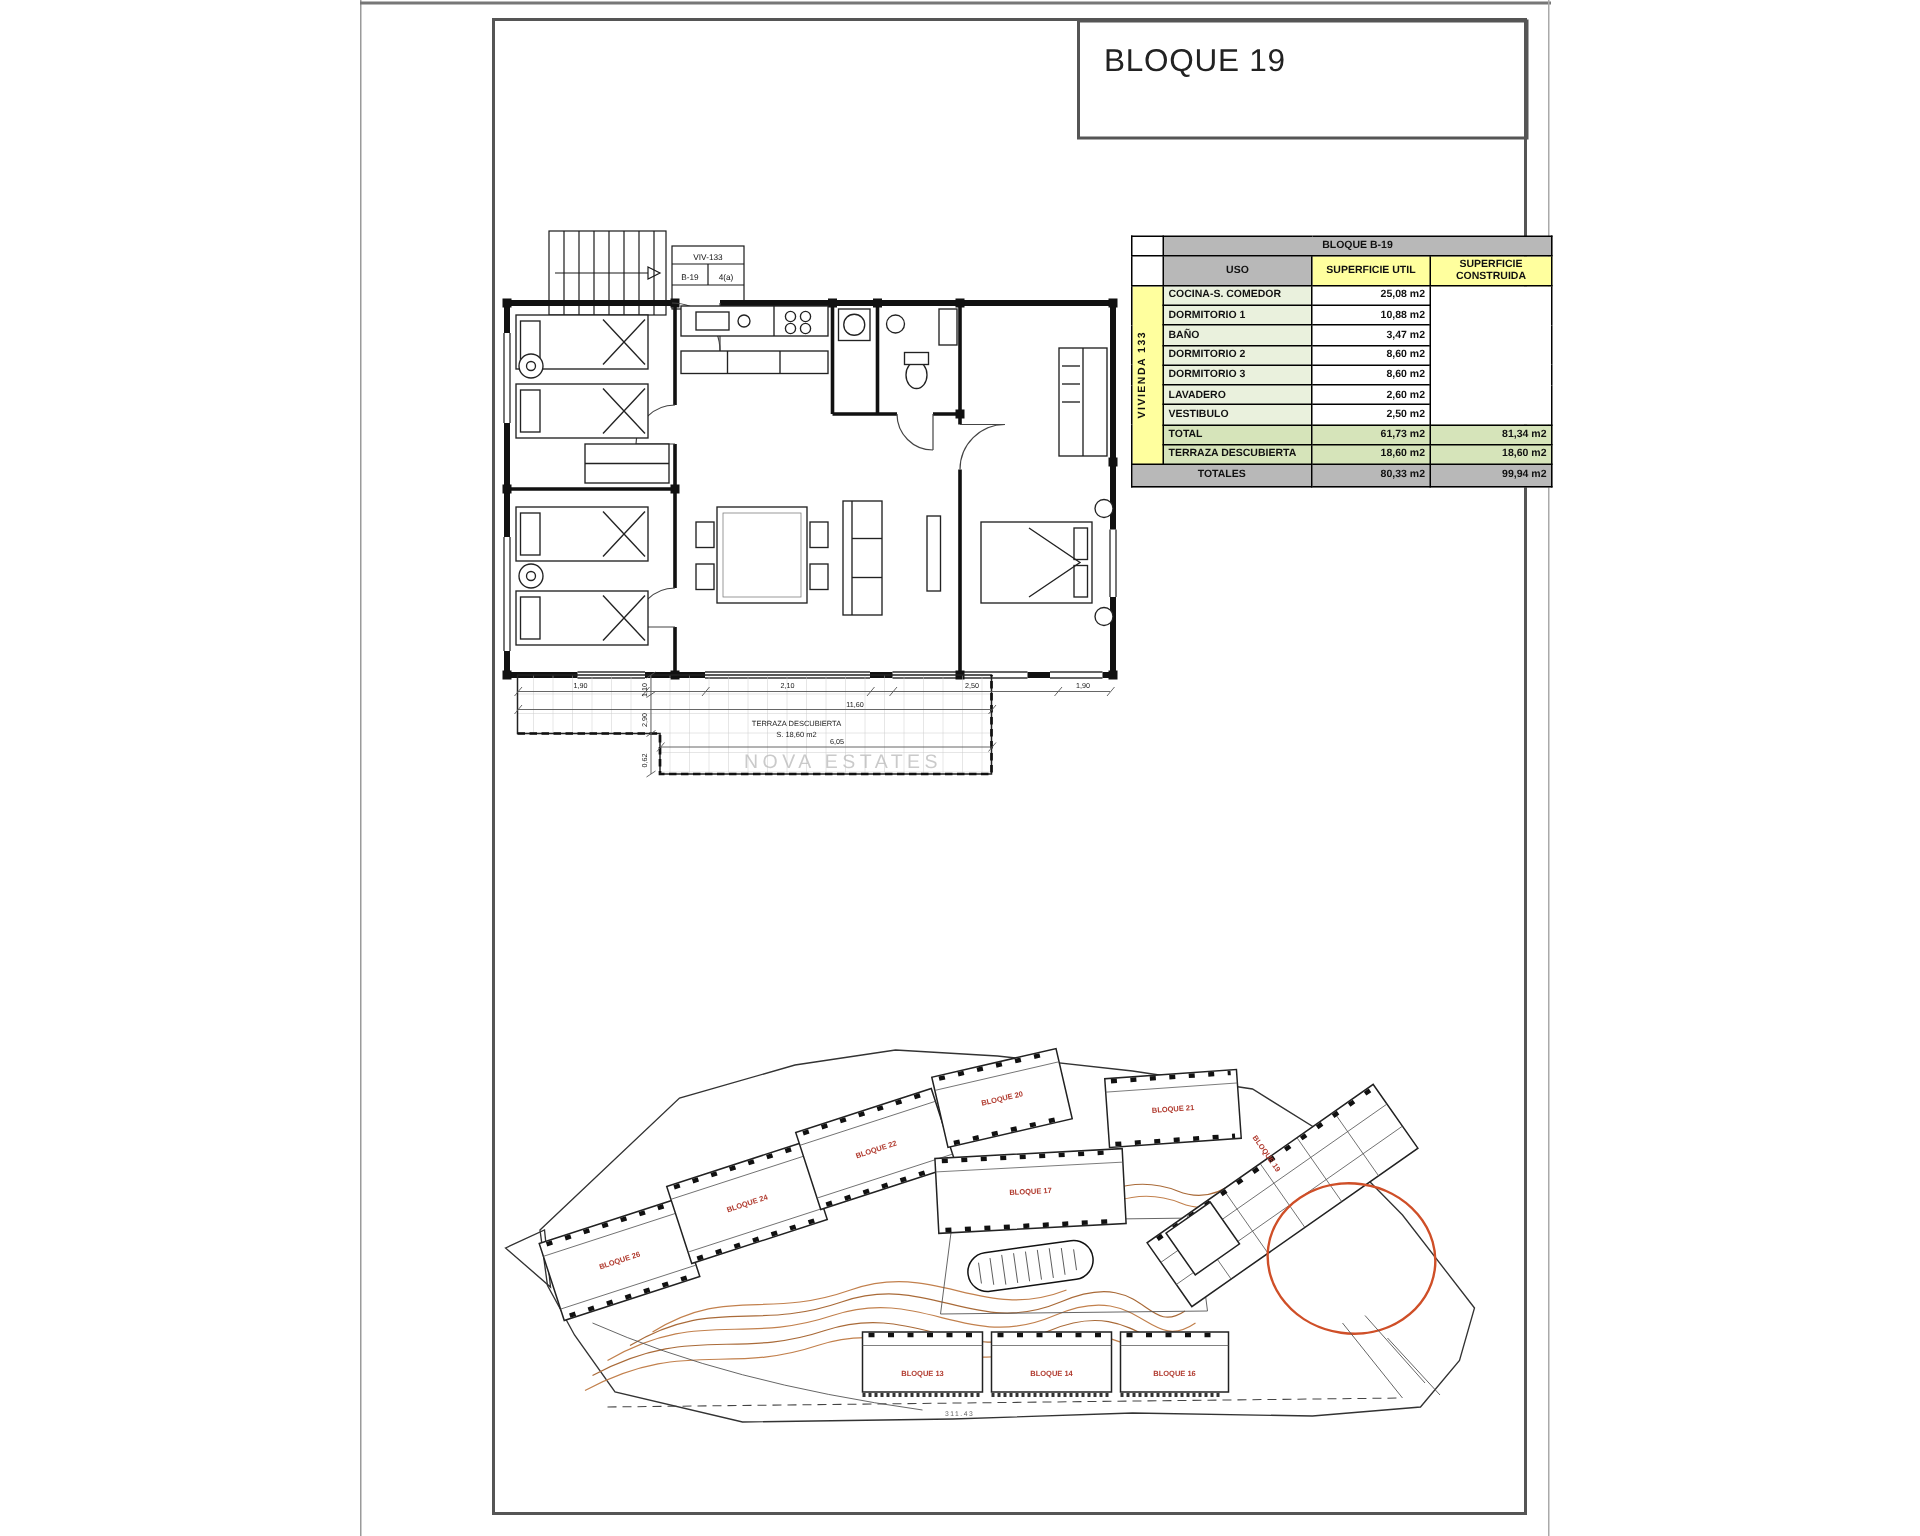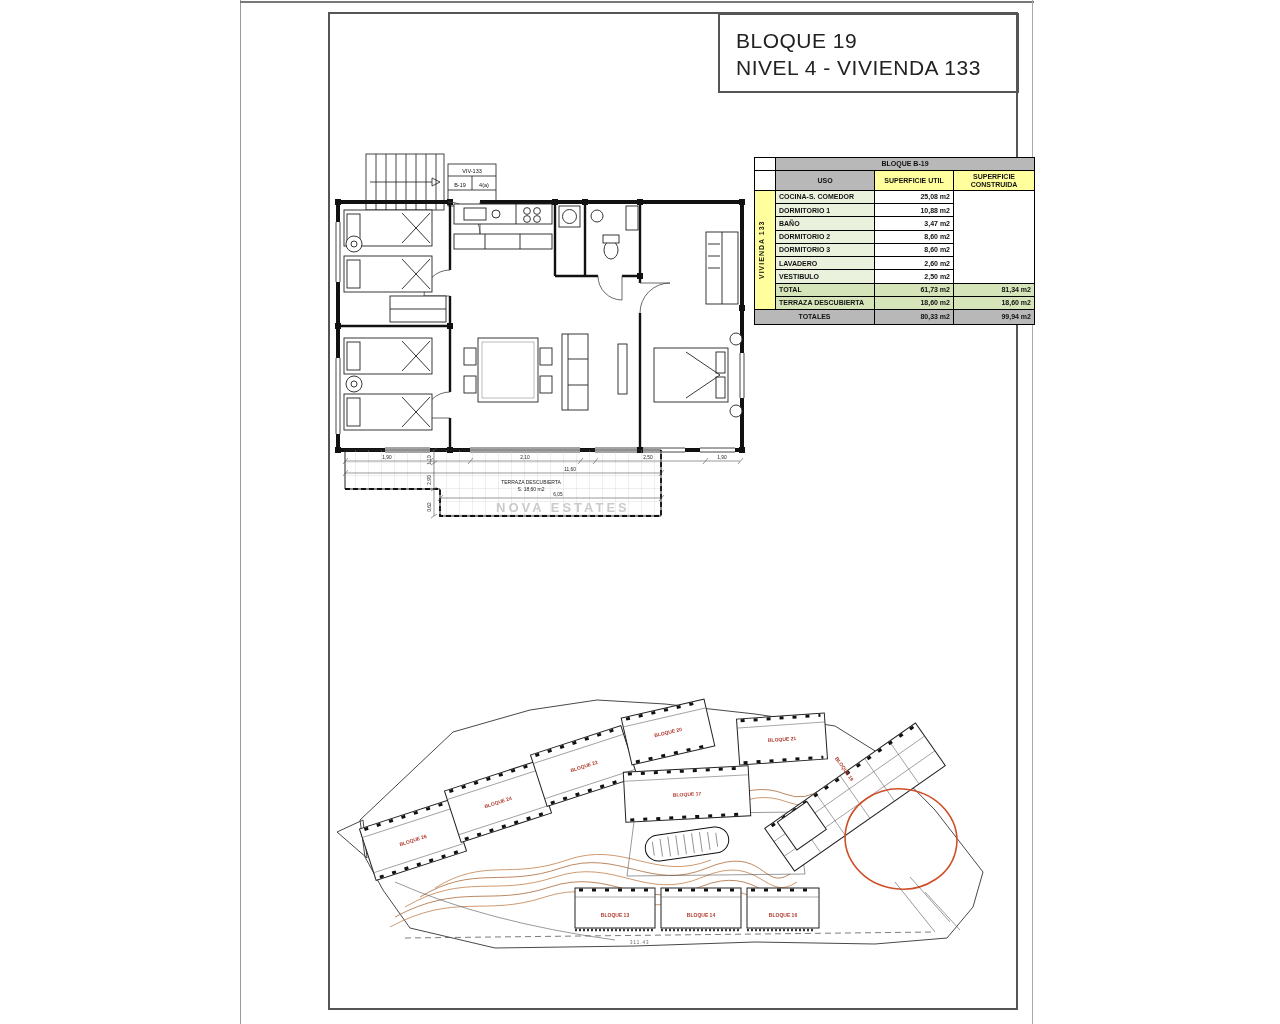--- a/index.html
+++ b/index.html
@@ -31,21 +31,21 @@
   .green2{background:#d6e4ba;}
   .whitec{background:#fff;}
   .ctr{text-align:center;}
   .num{text-align:right;}
   td.strip{width:14px;padding:0;}
   .vert{writing-mode:vertical-rl;transform:rotate(180deg);text-align:center;width:14px;
         height:118px;margin:0 auto;font-size:7px;letter-spacing:1px;}
   .col-uso{width:92px;}.col-util{width:72px;}.col-con{width:74px;}
 
   
-  #watermark{left:496px;top:500px;width:170px;font-size:13px;letter-spacing:3px;color:#b9b9b9;opacity:.75;font-weight:bold;}
+  #watermark{left:496px;top:500px;width:170px;font-size:13px;letter-spacing:3px;color:#b9b9b9;opacity:.75;}
 
   
   svg text{font-family:"Liberation Sans",sans-serif;}
   .ln line,.ln rect,.ln path,.ln polygon{stroke:#1a1a1a;stroke-width:.8;fill:none;}
   .wfill{fill:#fff;}
   .t55{font-size:5.5px;fill:#111;}
   .t5{font-size:5px;fill:#222;}
   .mid{text-anchor:middle;}
   .wall4 path{stroke:#111;stroke-width:4;fill:none;}
   .wall2 path{stroke:#111;stroke-width:2.4;fill:none;}
@@ -80,21 +80,20 @@
 
 <div id="page">
 
   <div class="abs" id="edge-left"></div>
   <div class="abs" id="edge-top"></div>
   <div class="abs" id="edge-right"></div>
   <div class="abs" id="frame"></div>
 
   <div class="abs" id="title-block">
     <div>BLOQUE 19</div>
-    <div>NIVEL 4 - VIVIENDA 133</div>
   </div>
 
   <div class="abs" id="areas-table">
     <table>
       <tbody>
           <tr>
         <td class="nb"></td>
         <td colspan="3" class="gray ctr">BLOQUE B-19</td>
       </tr>
       <tr style="height:20px;">

